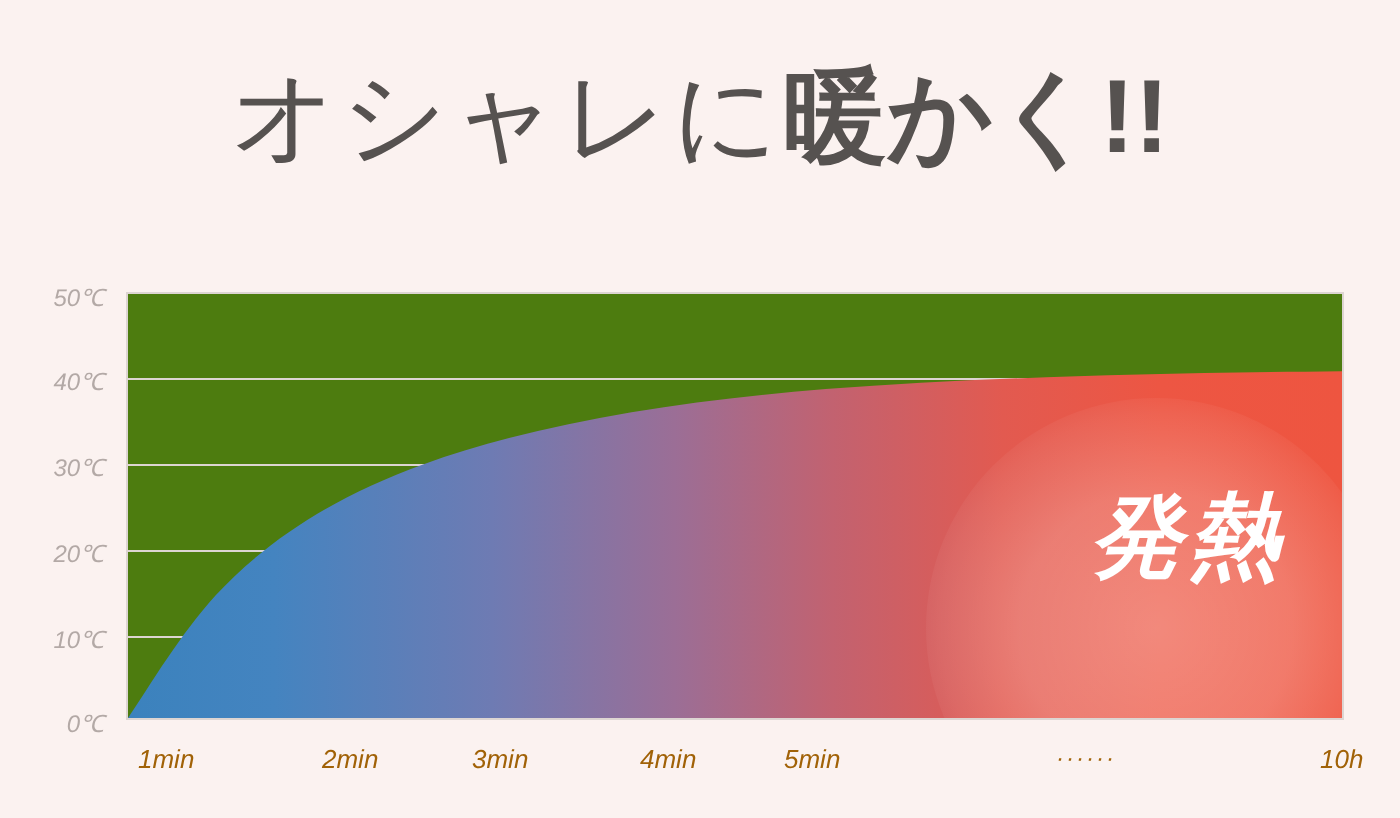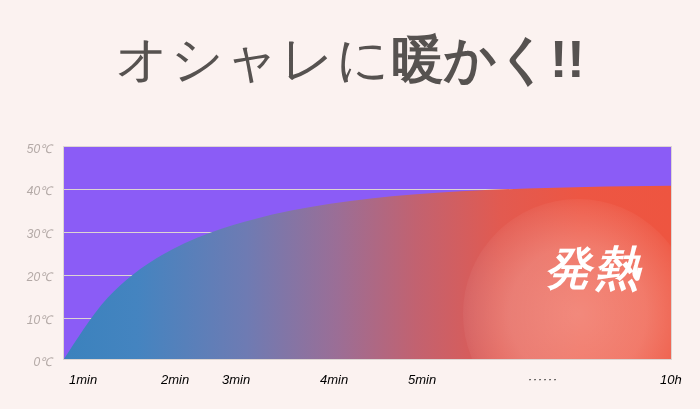--- a/index.html
+++ b/index.html
@@ -46,21 +46,21 @@
     font-style: italic;
   }
 
   
   #plot {
     position: absolute;
     left: 63px;
     top: 16px;
     width: 609px;
     height: 214px;
-    background: #8b5cf6;
+    background: #4d7c0f;
     border: 1px solid #ddd5d2;
     box-sizing: border-box;
     overflow: hidden;
   }
 
   .gridline {
     position: absolute;
     left: 0;
     right: 0;
     height: 1px;
@@ -112,21 +112,21 @@
     width: 60px;
     text-align: right;
     font-size: 12px;
     color: #b3a9a6;
     white-space: nowrap;
   }
   .xlabel {
     position: absolute;
     top: 242px;
     font-size: 13px;
-    color: #000000;
+    color: #a16207;
     white-space: nowrap;
   }
   .xlabel.dots { letter-spacing: 1px; font-size: 12px; }
 </style>
 </head>
 <body>
 
 <div id="root">
 
   <div id="title">
@@ -170,20 +170,20 @@
                  L 609,214 Z" fill="url(#heatGrad)"></path>
       </svg>
 
       <div id="glow"></div>
 
       <div id="badge">発熱</div>
     </div>
 
     <div class="xlabel" style="left:69px">1min</div>
     <div class="xlabel" style="left:161px">2min</div>
-    <div class="xlabel" style="left:222px">3min</div>
+    <div class="xlabel" style="left:236px">3min</div>
     <div class="xlabel" style="left:320px">4min</div>
-    <div class="xlabel" style="left:408px">5min</div>
+    <div class="xlabel" style="left:392px">5min</div>
     <div class="xlabel dots" style="left:528px">······</div>
     <div class="xlabel" style="left:660px">10h</div>
 
   </div>
 </div>
 
 </body></html>

